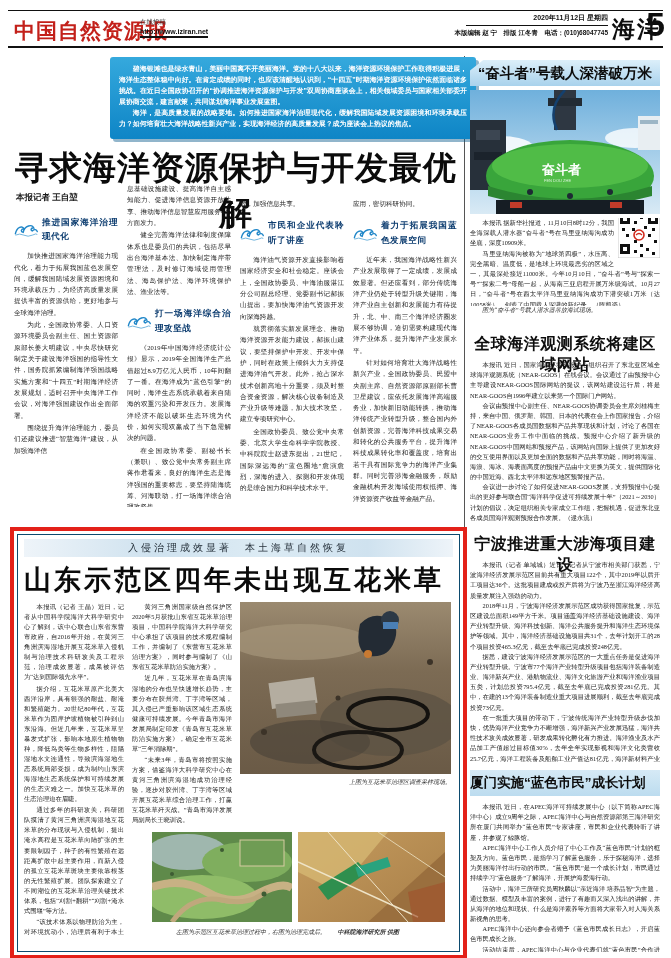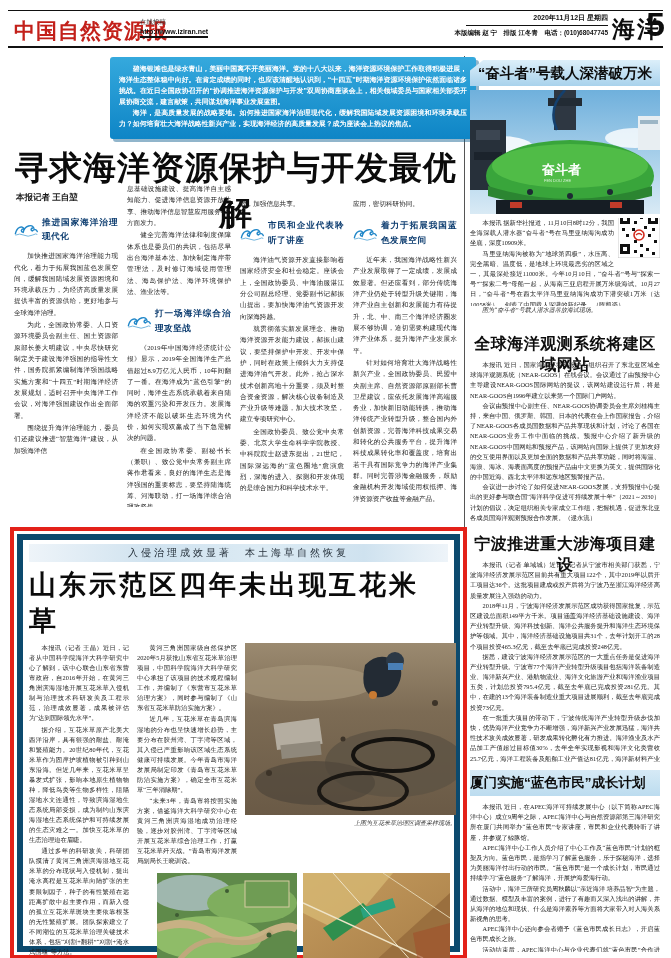--- a/index.html
+++ b/index.html
@@ -26,21 +26,21 @@
   .byline{font-size:8.5px;font-weight:700;margin:2px 0 10px 2px;}
   .col{font-size:6.6px;line-height:1.72;text-align:justify;overflow:hidden;}
   .col p{margin:0 0 1px 0;}
   .ind{text-indent:2em;}
   .noind{text-indent:0;margin:0 0 1px 0;}
   .wavehd{display:flex;align-items:center;gap:4px;margin:9px 0 6px 0;}
   .wavehd .t{font-family:"Liberation Sans",sans-serif;font-size:8.6px;font-weight:800;color:#0d3d70;letter-spacing:.5px;}
   .wave-svg{flex:0 0 auto;}
   
   #sdbox{border:4px solid #e32119;background:#fff;}
-  #sdinner{position:absolute;inset:3px;border:6px solid #0c4a6e;padding:4px 6px;}
+  #sdinner{position:absolute;inset:3px;border:1px solid #0c4a6e;padding:4px 6px;}
   .kicker{height:18px;line-height:18px;text-align:center;font-size:10px;letter-spacing:3px;color:#27323c;
      background:linear-gradient(90deg,#eef4f9,#cfe2ef 30%,#dcebf4 55%,#cfe2ef 80%,#eef4f9);}
   .sd-hl{font-size:27px;font-weight:900;text-align:left;letter-spacing:3px;color:#0b0b0b;margin:5px 0 4px 0;}
   .cap{font-size:6px;color:#333;font-style:italic;}
   
   .sb-hl{font-size:16px;font-weight:900;text-align:center;color:#0d0d0d;letter-spacing:.5px;}
   .sb-body{font-size:6.3px;line-height:1.62;text-align:justify;overflow:hidden;}
   .sb-body p{margin:0;}
   #fdz-banner{background:linear-gradient(180deg,#dcEFfa,#a9d2ec);
      clip-path:polygon(7% 0,100% 0,100% 100%,0 100%,0 40%);

